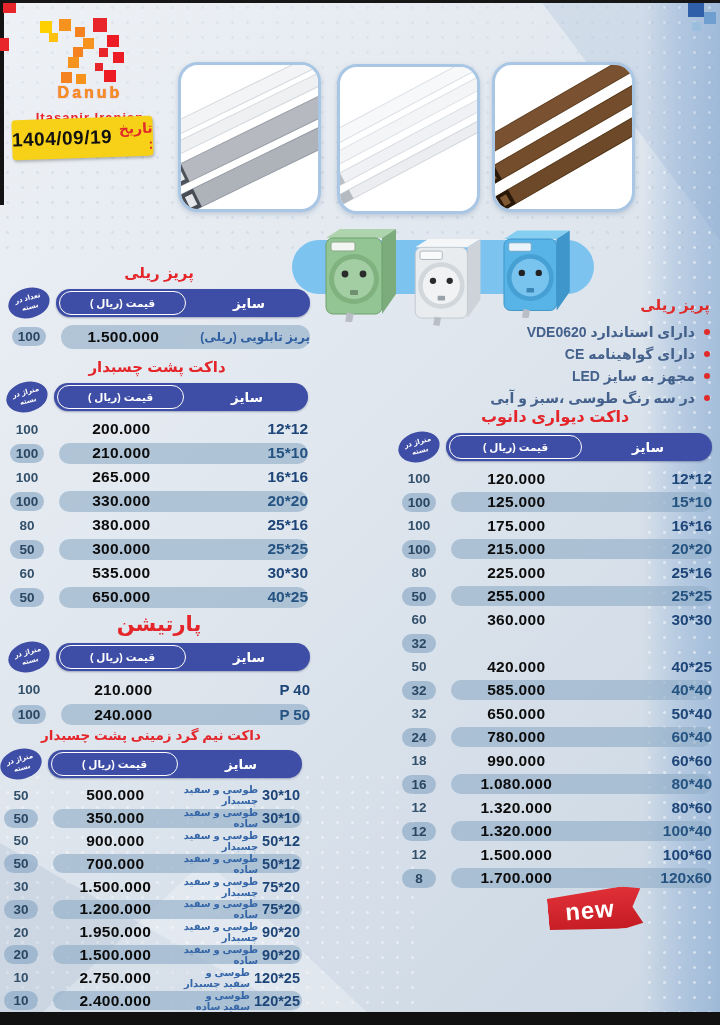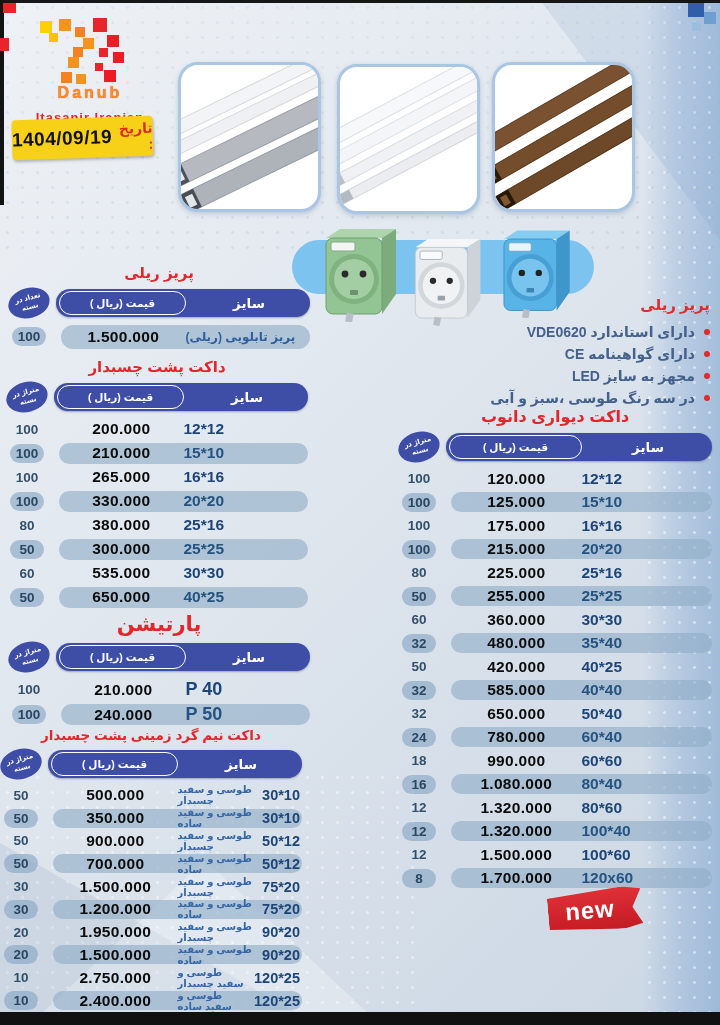--- a/index.html
+++ b/index.html
@@ -69,30 +69,30 @@
   .t-body{ margin-top:5px; }
   .t-row{ display:flex; align-items:center; gap:11px; height:24px; }
   .pack-cell{ flex:0 0 42px; text-align:center; }
   .pack-cell span{ display:inline-block; min-width:34px; line-height:19px; border-radius:10px;
                    font-size:13.5px; font-weight:bold; color:#33506b; }
   .t-row.alt .pack-cell span{ background:rgba(136,168,197,.65); color:#2a4661; }
   .row-main{ flex:1; display:flex; align-items:center; height:21px; border-radius:11px; }
   .t-row.alt .row-main{ background:rgba(143,172,199,.62); }
   .price-cell{ flex:0 0 50%; text-align:center; font-weight:bold; font-size:15.5px; color:#0c0c0c;
                direction:ltr; letter-spacing:.3px; }
-  .size-cell{ flex:1; text-align:left; font-weight:bold; font-size:15.5px; color:#1d4577; direction:ltr; }
+  .size-cell{ flex:1; text-align:right; font-weight:bold; font-size:15.5px; color:#1d4577; direction:ltr; }
   .t-row.alt .size-cell{ color:#255381; }
 
   
   .tbl.rail   .size-cell{ direction:rtl; font-size:12px; color:#2f5fa0; }
   .tbl.rail   .t-row{ height:27px; } .tbl.rail .row-main{ height:24px; border-radius:12px; }
   .tbl.adhesive .t-row{ height:24px; }
   .tbl.partition .tbl-title{ font-size:21px; }
   .tbl.partition .t-row{ height:25px; }
-  .tbl.partition .size-cell{ font-size:18px; }
+  .tbl.partition .size-cell{ font-size:15px; }
   .tbl.floor .tbl-title{ font-size:13.5px; }
   .tbl.floor .t-row{ height:22.8px; }
   .tbl.floor .row-main{ height:19px; }
   .tbl.floor .size-cell{ display:flex; align-items:center; justify-content:flex-end; gap:4px; padding-right:2px; }
   .tbl.floor .size-desc{ font-size:10px; font-weight:bold; color:#3566a8; direction:rtl; }
   .tbl.floor .size-num{ font-size:14.5px; font-weight:bold; color:#1d4577; }
   .tbl.wall .t-row{ height:23.5px; }
   .tbl.wall .row-main{ height:20px; }
   .tbl.wall .tbl-title{ font-size:16px; }
 
@@ -580,24 +580,20 @@
         <div class="t-row">
           <div class="pack-cell"><span>60</span></div>
           <div class="row-main">
             <div class="price-cell">360.000</div>
             <div class="size-cell">30*30</div>
           </div>
         </div>
 
         <div class="t-row alt">
           <div class="pack-cell"><span>32</span></div>
-          <div class="row-main">
-            <div class="price-cell">480.000</div>
-            <div class="size-cell">35*40</div>
-          </div>
         </div>
 
         <div class="t-row">
           <div class="pack-cell"><span>50</span></div>
           <div class="row-main">
             <div class="price-cell">420.000</div>
             <div class="size-cell">40*25</div>
           </div>
         </div>
 

